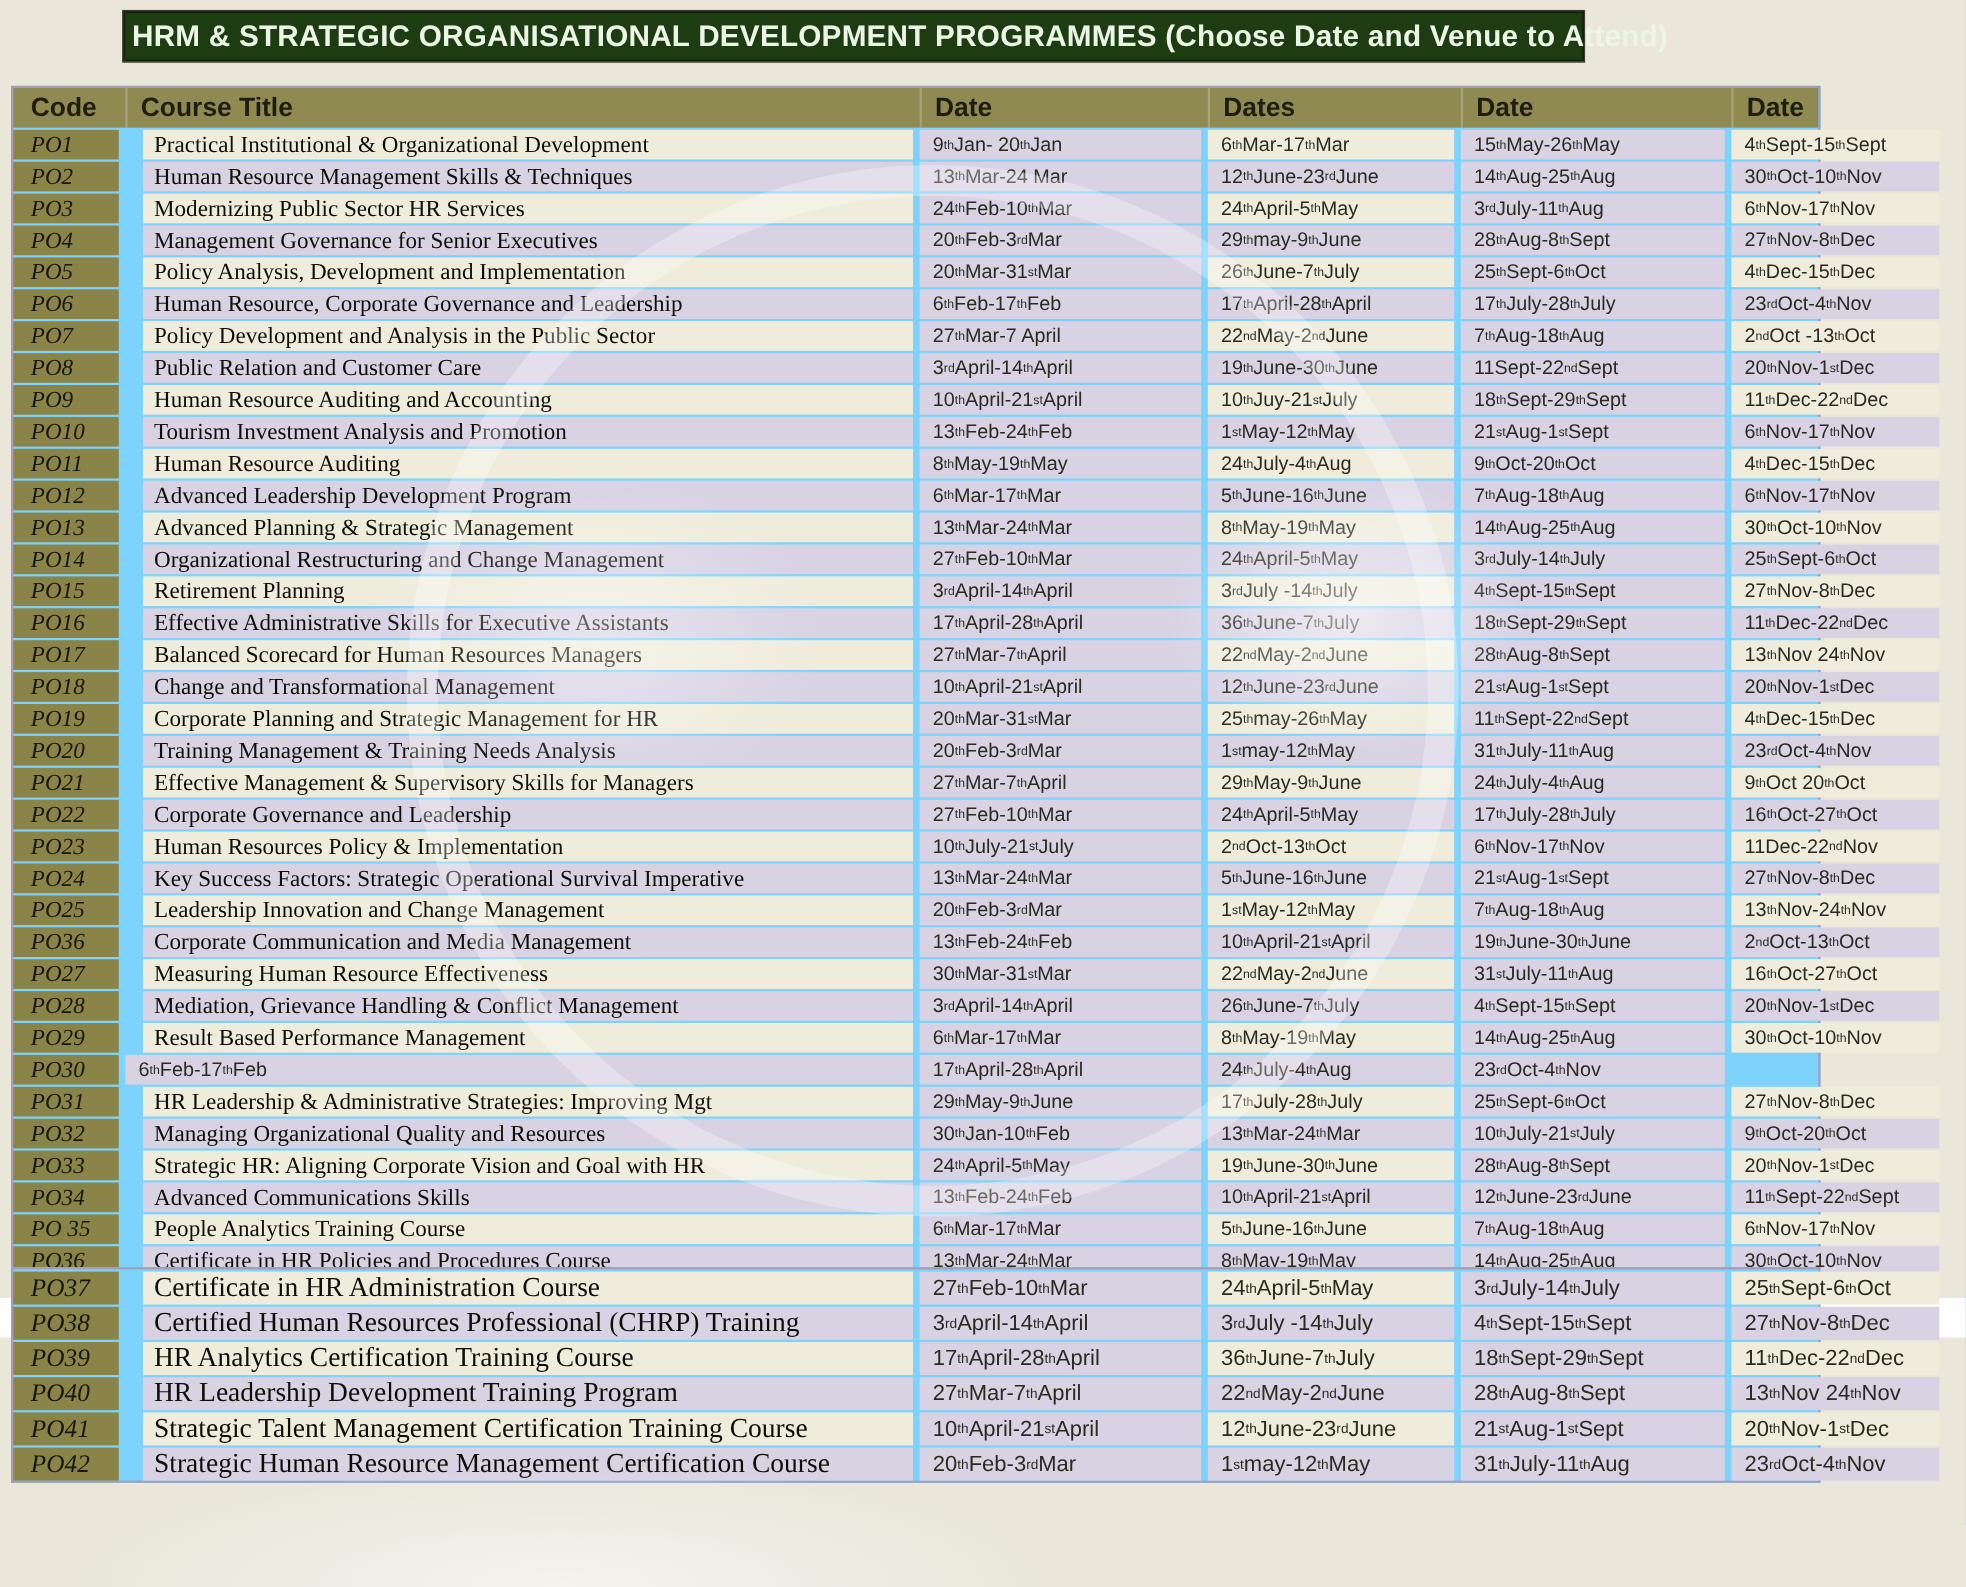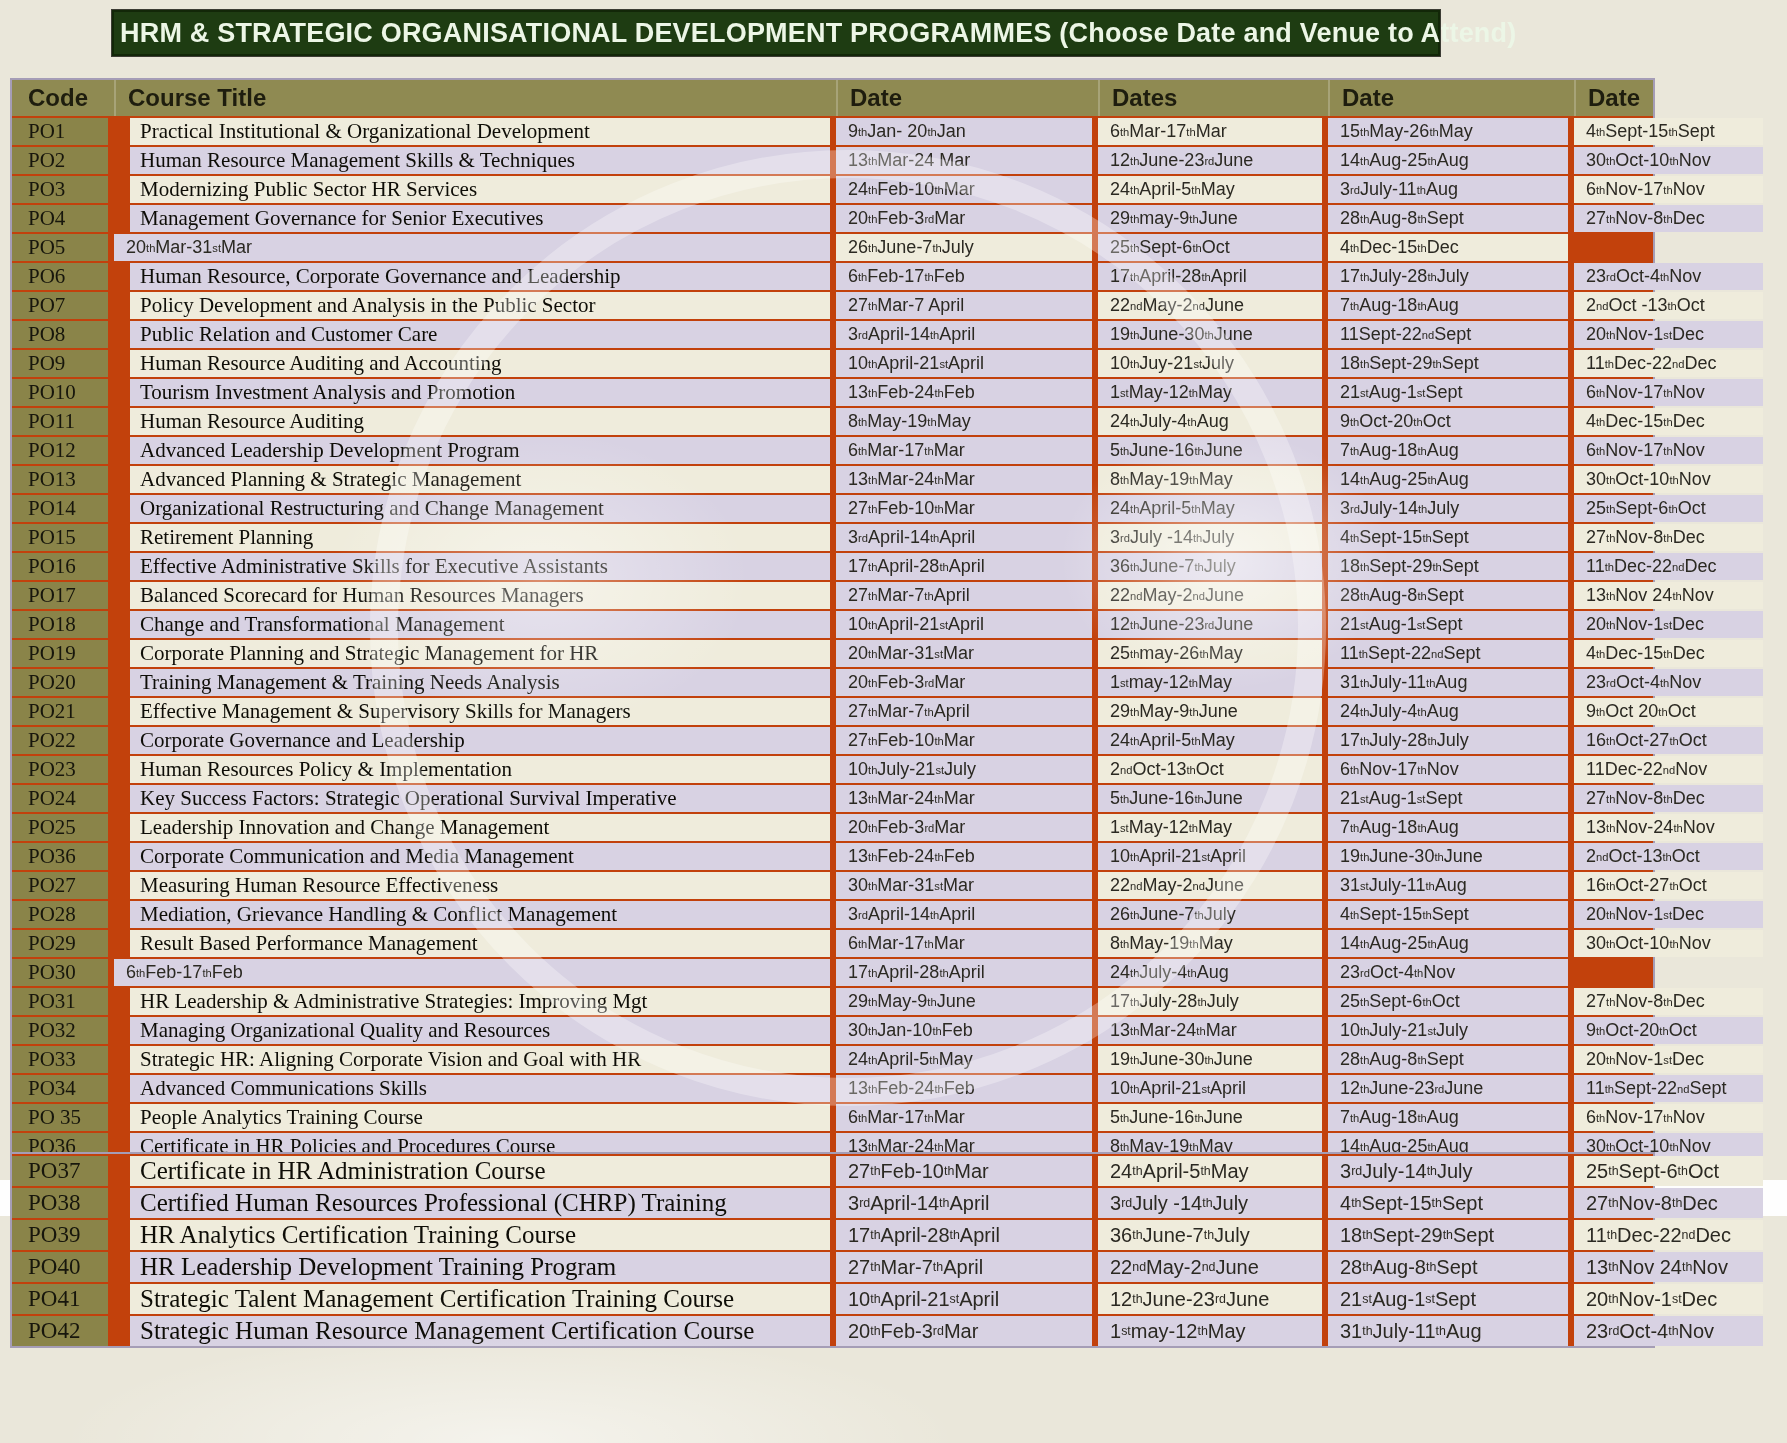--- a/index.html
+++ b/index.html
@@ -15,21 +15,21 @@
     border:2px solid #122708;outline:1px solid #3c3c34;
     color:var(--title-text,#ecf6e6);
     font-weight:bold;font-size:27px;letter-spacing:.2px;
     display:flex;align-items:center;padding-left:6px;box-sizing:border-box;
     white-space:nowrap;
   }
   
   .table-wrap{
     position:absolute;left:10px;width:1645px;box-sizing:border-box;
     border:2px solid var(--tbl-border,#a59db6);
-    background:#c2410c;
+    background:#7dd3fc;
   }
   .grid{
     display:grid;
     grid-template-columns:96px 716px 256px 224px 240px 189px;
     column-gap:6px;
   }
   .thead{
     background:var(--olive,#8f8a52);
     height:36px;
   }
@@ -42,21 +42,21 @@
   .hcell:first-child{border-left:none;padding-left:16px;}
   .tbody{display:flex;flex-direction:column;row-gap:2px;margin-top:2px;}
   .trow{width:100%;}
   .cell{
     display:flex;align-items:center;box-sizing:border-box;
     height:100%;overflow:hidden;white-space:nowrap;
   }
   .cell.code{
     background:var(--olive2,#8a8449);
     font-family:"Liberation Serif","DejaVu Serif",serif;
-    font-size:21px;color:#17160c;padding-left:16px;
+    font-size:21px;color:#17160c;padding-left:16px;font-style:italic;
   }
   .cell.titlec{
     font-family:"Liberation Serif","DejaVu Serif",serif;
     font-size:21px;color:#0e0d07;padding-left:10px;
     background:var(--lav,#d8d2e3);
     margin-left:16px;
   }
   .cell.date{
     font-size:18px;color:#2b2922;padding-left:12px;
     background:var(--lav,#d8d2e3);
@@ -135,20 +135,21 @@
       <div class="trow grid">
         <div class="cell code">PO4</div>
         <div class="cell titlec">Management Governance for Senior Executives</div>
         <div class="cell date c1">20<sup>th</sup> Feb-3<sup>rd</sup> Mar</div>
         <div class="cell date c2">29<sup>th</sup> may-9<sup>th</sup> June</div>
         <div class="cell date c3">28<sup>th</sup> Aug-8<sup>th</sup> Sept</div>
         <div class="cell date c4">27<sup>th</sup> Nov-8<sup>th</sup> Dec</div>
       </div>
       <div class="trow grid alt">
         <div class="cell code">PO5</div>
+        <div class="cell titlec">Policy Analysis, Development and Implementation</div>
         <div class="cell date c1">20<sup>th</sup> Mar-31<sup>st</sup> Mar</div>
         <div class="cell date c2">26<sup>th</sup> June-7<sup>th</sup> July</div>
         <div class="cell date c3">25<sup>th</sup> Sept-6<sup>th</sup> Oct</div>
         <div class="cell date c4">4<sup>th</sup> Dec-15<sup>th</sup> Dec</div>
       </div>
       <div class="trow grid">
         <div class="cell code">PO6</div>
         <div class="cell titlec">Human Resource, Corporate Governance and Leadership</div>
         <div class="cell date c1">6<sup>th</sup> Feb-17<sup>th</sup> Feb</div>
         <div class="cell date c2">17<sup>th</sup> April-28<sup>th</sup> April</div>

